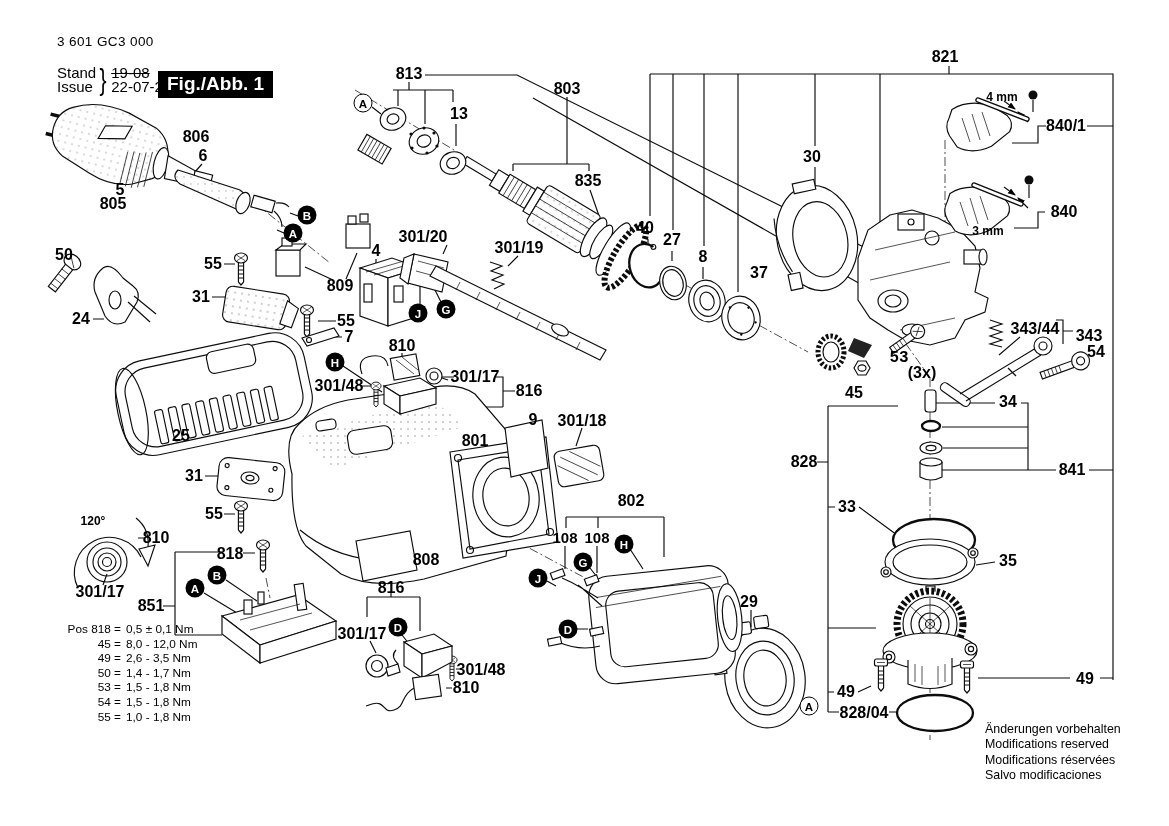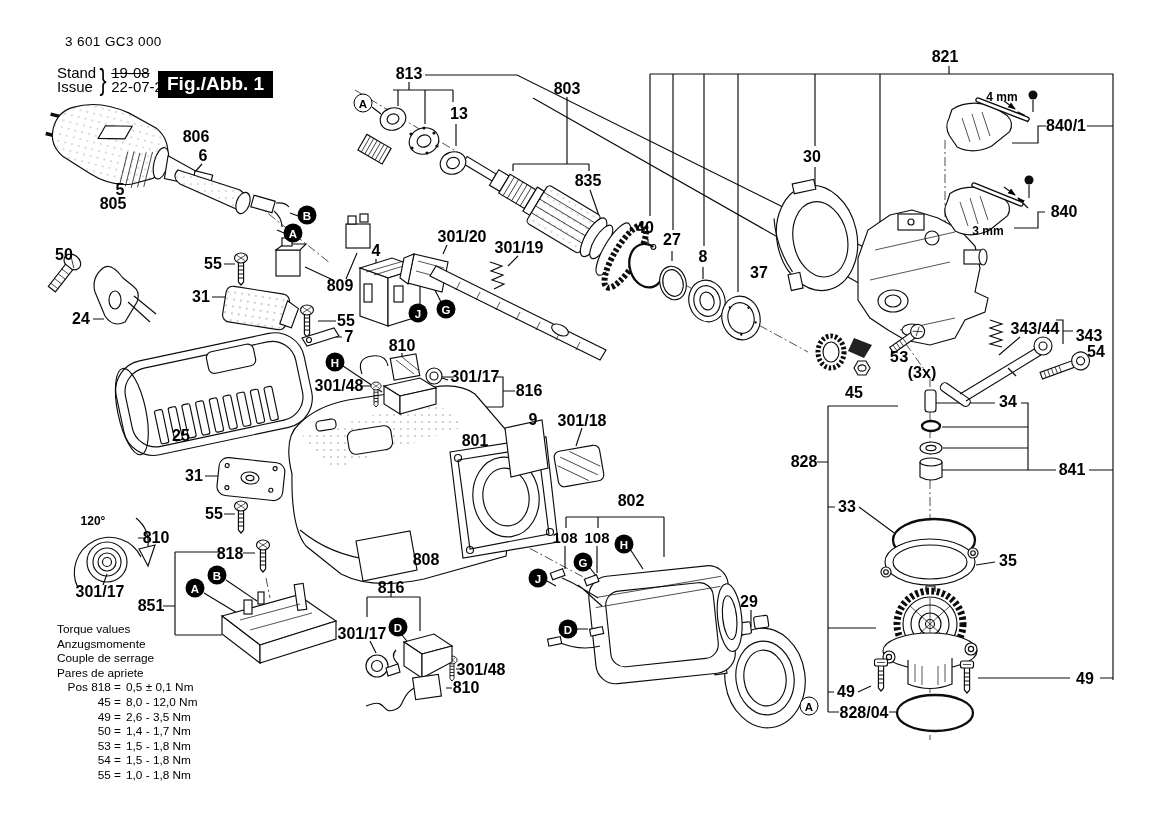--- a/index.html
+++ b/index.html
@@ -13,21 +13,21 @@
   .plabel{position:absolute;transform:translate(-50%,-50%);font-weight:bold;
           font-size:16px;color:#000;white-space:nowrap;line-height:1;}
   .dim{position:absolute;transform:translate(-50%,-50%);font-weight:bold;
        font-size:12px;color:#000;white-space:nowrap;}
   .bubble{position:absolute;width:19px;height:19px;border-radius:50%;
           transform:translate(-50%,-50%);display:flex;align-items:center;
           justify-content:center;font-weight:bold;font-size:11.5px;box-sizing:border-box;}
   .bubble.filled{background:#000;color:#fff;}
   .bubble.outline{background:#fff;color:#000;border:1.7px solid #000;}
   .titleblock{position:absolute;left:57px;top:34px;color:#000;}
-  .pn{font-size:13.5px;letter-spacing:.4px;margin-left:8px;}
+  .pn{font-size:13.5px;letter-spacing:.4px;}
   .standissue{display:flex;align-items:center;margin-top:14px;}
   .si-col{display:flex;flex-direction:column;font-size:15px;line-height:14px;}
   .si-brace{font-size:30px;font-weight:400;margin:0 3px 0 2px;
             transform:scaleX(.7);}
   .si-old{text-decoration:line-through;}
   .figbox{position:absolute;left:158px;top:71px;background:#000;color:#fff;
           font-weight:bold;font-size:19px;padding:2px 9px 3px 9px;}
   .torque{position:absolute;left:57px;top:622px;font-size:11.8px;line-height:14.6px;color:#000;}
   .trow{display:flex;}
   .tpos{width:64px;text-align:right;white-space:pre;}
@@ -487,26 +487,20 @@
       <div class="si-col">
         <span class="si-old">19-08</span>
         <span>22-07-20</span>
       </div>
     </div>
   </div>
   <div class="figbox">Fig./Abb. 1</div>
 
   
   <div class="torque">
-    <div>
-        <div>Torque values</div>
-        <div>Anzugsmomente</div>
-        <div>Couple de serrage</div>
-        <div>Pares de apriete</div>
-      </div>
     <div>
         <div class="trow">
           <span class="tpos">Pos 818 =</span>
           <span class="tval">0,5 ± 0,1 Nm</span>
         </div>
         <div class="trow">
           <span class="tpos">45 =</span>
           <span class="tval">8,0 - 12,0 Nm</span>
         </div>
         <div class="trow">
@@ -526,20 +520,26 @@
           <span class="tval">1,5 - 1,8 Nm</span>
         </div>
         <div class="trow">
           <span class="tpos">55 =</span>
           <span class="tval">1,0 - 1,8 Nm</span>
         </div>
       </div>
   </div>
 
   
+  <div class="footer">
+      <div>Änderungen vorbehalten</div>
+      <div>Modifications reserved</div>
+      <div>Modifications réservées</div>
+      <div>Salvo modificaciones</div>
+    </div>
 
   
   <div>
       <span class="plabel" style="left: 409px; top: 74px;">813</span>
       <span class="plabel" style="left: 567px; top: 89px;">803</span>
       <span class="plabel" style="left: 459px; top: 114px;">13</span>
       <span class="plabel" style="left: 588px; top: 181px;">835</span>
       <span class="plabel" style="left: 945px; top: 57px;">821</span>
       <span class="plabel" style="left: 1066px; top: 126px;">840/1</span>
       <span class="plabel" style="left: 1064px; top: 212px;">840</span>
@@ -556,21 +556,21 @@
       <span class="plabel" style="left: 213px; top: 264px;">55</span>
       <span class="plabel" style="left: 81px; top: 319px;">24</span>
       <span class="plabel" style="left: 201px; top: 297px;">31</span>
       <span class="plabel" style="left: 181px; top: 436px;">25</span>
       <span class="plabel" style="left: 194px; top: 476px;">31</span>
       <span class="plabel" style="left: 214px; top: 514px;">55</span>
       <span class="plabel" style="left: 346px; top: 321px;">55</span>
       <span class="plabel" style="left: 349px; top: 337px;">7</span>
       <span class="plabel" style="left: 340px; top: 286px;">809</span>
       <span class="plabel" style="left: 376px; top: 251px;">4</span>
-      <span class="plabel" style="left: 462px; top: 237px;">301/20</span>
+      <span class="plabel" style="left: 423px; top: 237px;">301/20</span>
       <span class="plabel" style="left: 519px; top: 248px;">301/19</span>
       <span class="plabel" style="left: 402px; top: 346px;">810</span>
       <span class="plabel" style="left: 339px; top: 386px;">301/48</span>
       <span class="plabel" style="left: 475px; top: 377px;">301/17</span>
       <span class="plabel" style="left: 529px; top: 391px;">816</span>
       <span class="plabel" style="left: 533px; top: 420px;">9</span>
       <span class="plabel" style="left: 475px; top: 441px;">801</span>
       <span class="plabel" style="left: 582px; top: 421px;">301/18</span>
       <span class="plabel" style="left: 631px; top: 501px;">802</span>
       <span class="plabel" style="left: 565px; top: 537px; font-size: 15px;">108</span>

